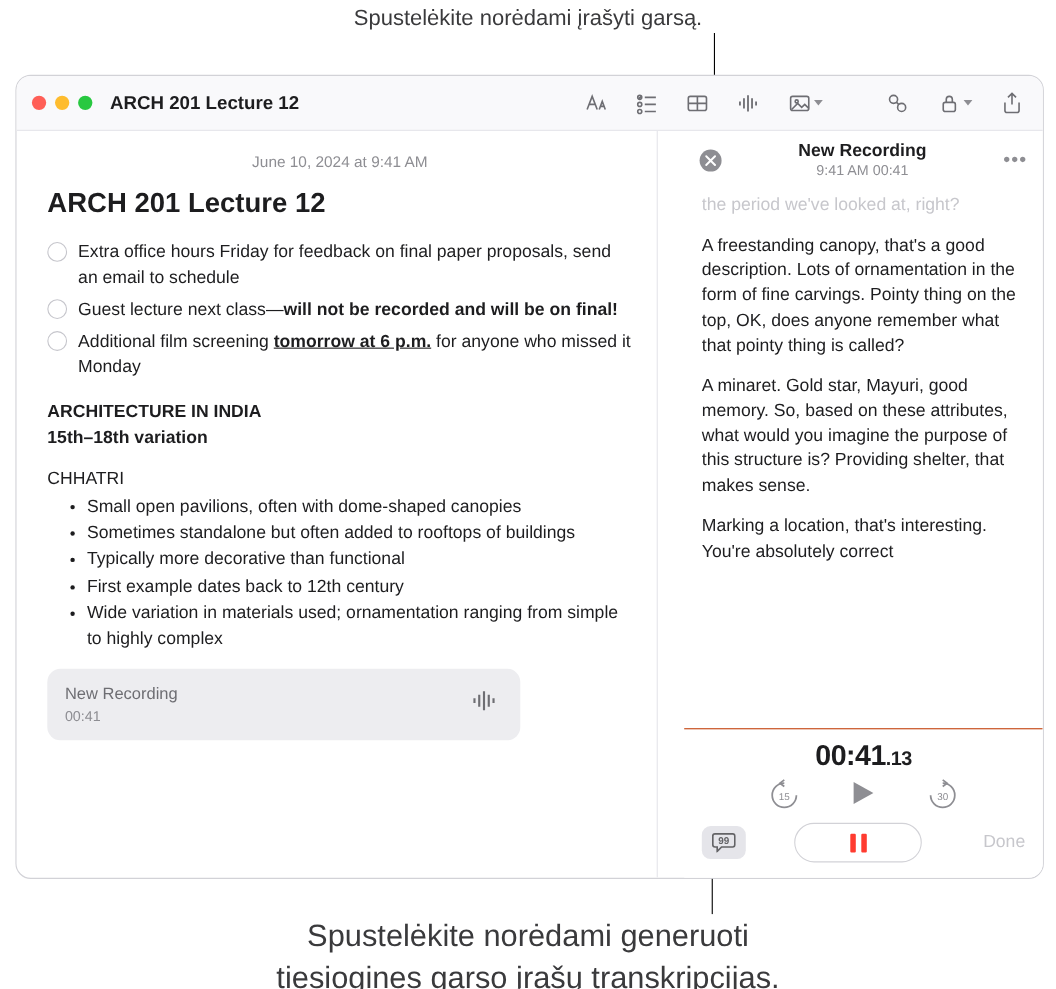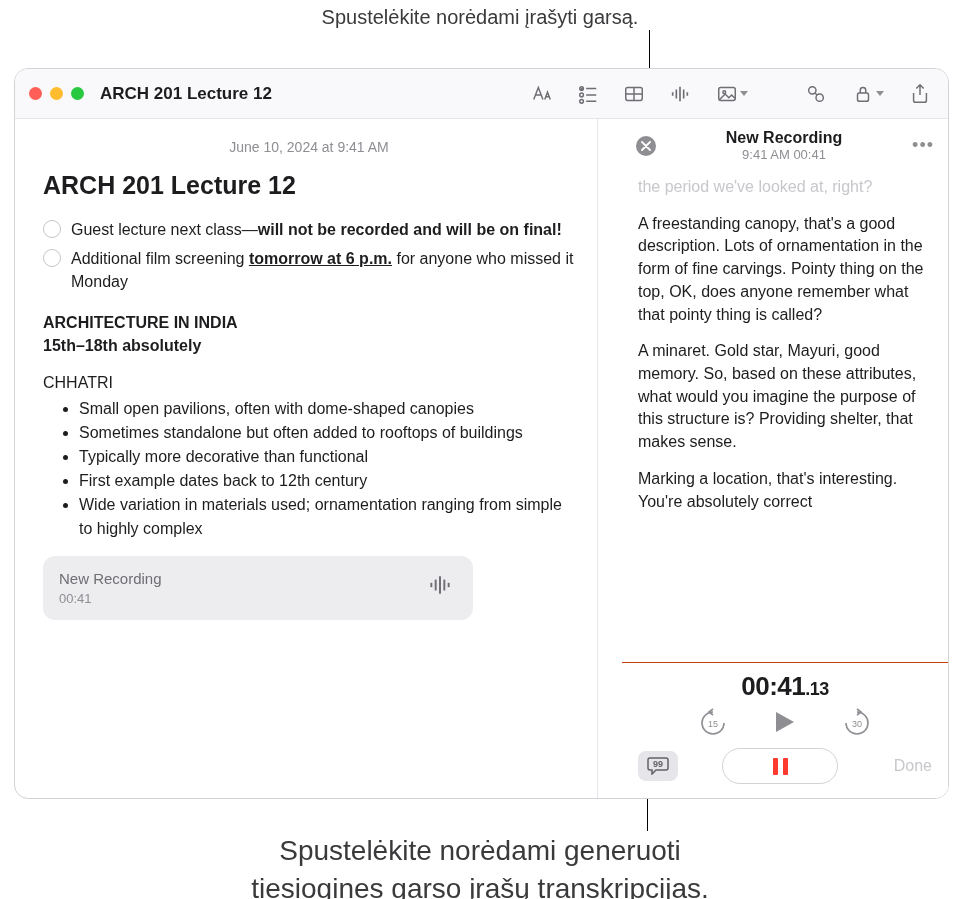--- a/index.html
+++ b/index.html
@@ -223,36 +223,40 @@
       </div>
     </div>
 
     <div class="body">
 
       <div class="note">
         <div class="note-date">June 10, 2024 at 9:41 AM</div>
         <h1>ARCH 201 Lecture 12</h1>
 
         <ul class="checklist">
+          <li>
+            <span class="chk-circle"></span>
+            <span class="txt">Extra office hours Friday for feedback on final paper proposals, send an email to schedule</span>
+          </li>
           <li>
             <span class="chk-circle"></span>
             <span class="txt">
               <span>Guest lecture next class—</span><span class="bold">will not be recorded and will be on final!</span>
             </span>
           </li>
           <li>
             <span class="chk-circle"></span>
             <span class="txt">
               <span>Additional film screening </span><span class="underlined">tomorrow at 6 p.m.</span><span> for anyone who missed it Monday</span>
             </span>
           </li>
         </ul>
 
         <div class="section-head">ARCHITECTURE IN INDIA</div>
-        <div class="section-sub">15th–18th absolutely</div>
+        <div class="section-sub">15th–18th variation</div>
 
         <div class="subhead">CHHATRI</div>
         <ul class="bullets">
           <li>Small open pavilions, often with dome-shaped canopies</li>
           <li>Sometimes standalone but often added to rooftops of buildings</li>
           <li>Typically more decorative than functional</li>
           <li>First example dates back to 12th century</li>
           <li>Wide variation in materials used; ornamentation ranging from simple to highly complex</li>
         </ul>
 

